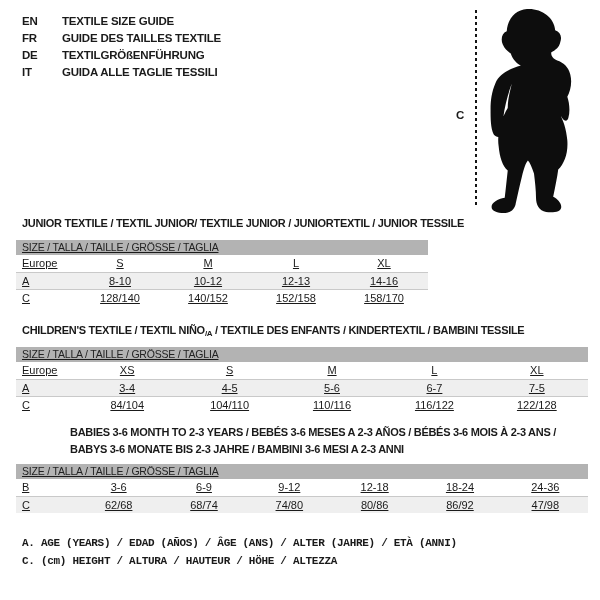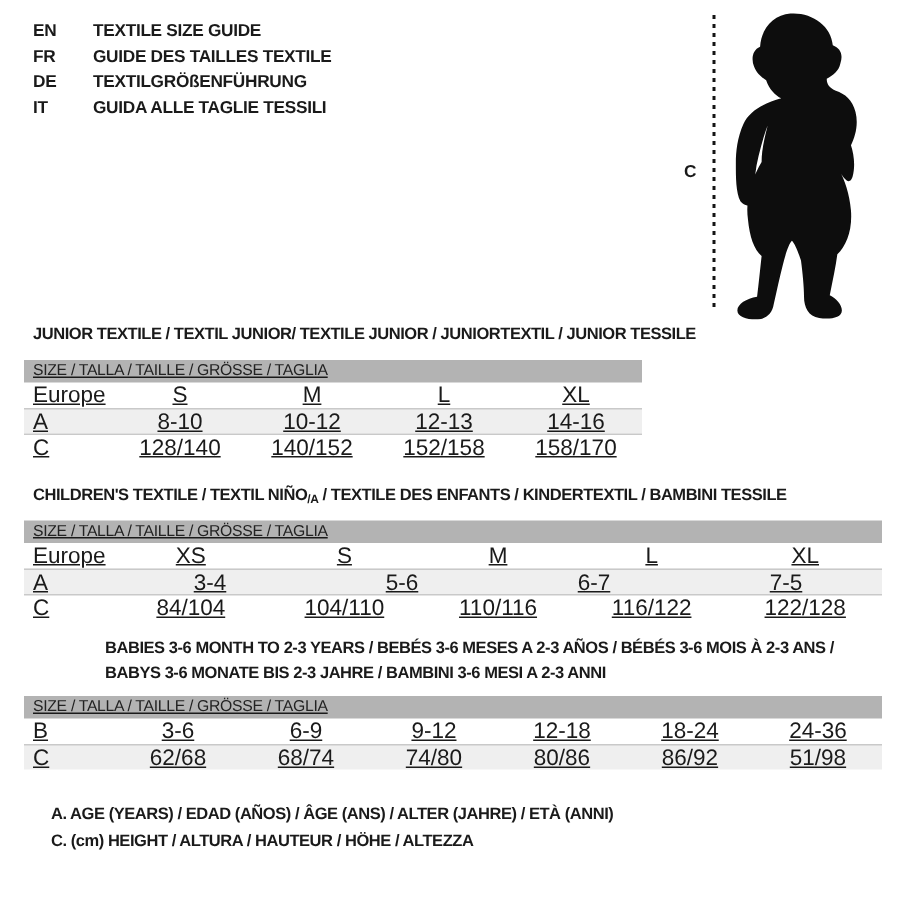--- a/index.html
+++ b/index.html
@@ -30,36 +30,36 @@
     letter-spacing:-0.3px; line-height:17px; white-space:nowrap;
   }
   .subpart { font-size:8px; vertical-align:-2px; font-weight:bold; }
   .size-table { position:absolute; left:16px;text-decoration:underline; }
   .t1 { width:412px; } .t2 { width:572px; } .t3 { width:572px; }
   .thead {
     height:15px; line-height:15px; font-size:10.5px; padding-left:6px;
     background:var(--header-bar,#b3b3b3); color:#222222;
     letter-spacing:-0.2px;
   }
-  .trow { display:flex; height:17px; line-height:17px; font-size:15px; box-sizing:border-box; }
+  .trow { display:flex; height:17px; line-height:17px; font-size:11px; box-sizing:border-box; }
   .trow + .trow { border-top:1px solid #c9c9c9; }
   .tbody .trow:nth-child(even) { background:var(--alt-row,#efefef); }
   .cell { box-sizing:border-box; }
   .cell.label { flex:0 0 60px; padding-left:6px; text-align:left; }
   .cell.val { flex:1; text-align:center; }
 
   #title-1 { top:215px; }
   #table-1 { top:240px; }
   #title-2 { top:322px; }
   #table-2 { top:347px; }
   #title-3 { top:424px;margin-left:48px; }
   #table-3 { top:464px; }
 
   
-  .footnotes { position:absolute; left:34px; top:534px; }
+  .footnotes { position:absolute; left:22px; top:534px;font-family:Liberation Mono, monospace; }
   .footnote { font-weight:bold; font-size:11px; line-height:18px; letter-spacing:-0.3px; white-space:nowrap; }
 </style>
 </head>
 <body style="--header-bar: #b3b3b3; --alt-row: #efefef; color: rgb(26, 26, 26);">
 
 <div class="lang-block">
   <div class="lang-row">
     <span class="lang-code">EN</span>
     <span class="lang-label">TEXTILE SIZE GUIDE</span>
   </div>
@@ -159,20 +159,21 @@
         <div class="cell label">Europe</div>
         <div class="cell val">XS</div>
         <div class="cell val">S</div>
         <div class="cell val">M</div>
         <div class="cell val">L</div>
         <div class="cell val">XL</div>
       </div>
       <div class="trow">
         <div class="cell label">A</div>
         <div class="cell val">3-4</div>
+        <div class="cell val">4-5</div>
         <div class="cell val">5-6</div>
         <div class="cell val">6-7</div>
         <div class="cell val">7-5</div>
       </div>
       <div class="trow">
         <div class="cell label">C</div>
         <div class="cell val">84/104</div>
         <div class="cell val">104/110</div>
         <div class="cell val">110/116</div>
         <div class="cell val">116/122</div>
@@ -197,21 +198,21 @@
         <div class="cell val">18-24</div>
         <div class="cell val">24-36</div>
       </div>
       <div class="trow">
         <div class="cell label">C</div>
         <div class="cell val">62/68</div>
         <div class="cell val">68/74</div>
         <div class="cell val">74/80</div>
         <div class="cell val">80/86</div>
         <div class="cell val">86/92</div>
-        <div class="cell val">51/98</div>
+        <div class="cell val">47/98</div>
       </div>
     </div>
 </div>
 
 <div class="footnotes">
   <div class="footnote">A. AGE (YEARS) / EDAD (AÑOS) / ÂGE (ANS) / ALTER (JAHRE) / ETÀ (ANNI)</div>
   <div class="footnote">C. (cm) HEIGHT / ALTURA / HAUTEUR / HÖHE / ALTEZZA</div>
 </div>
 
 </body></html>

